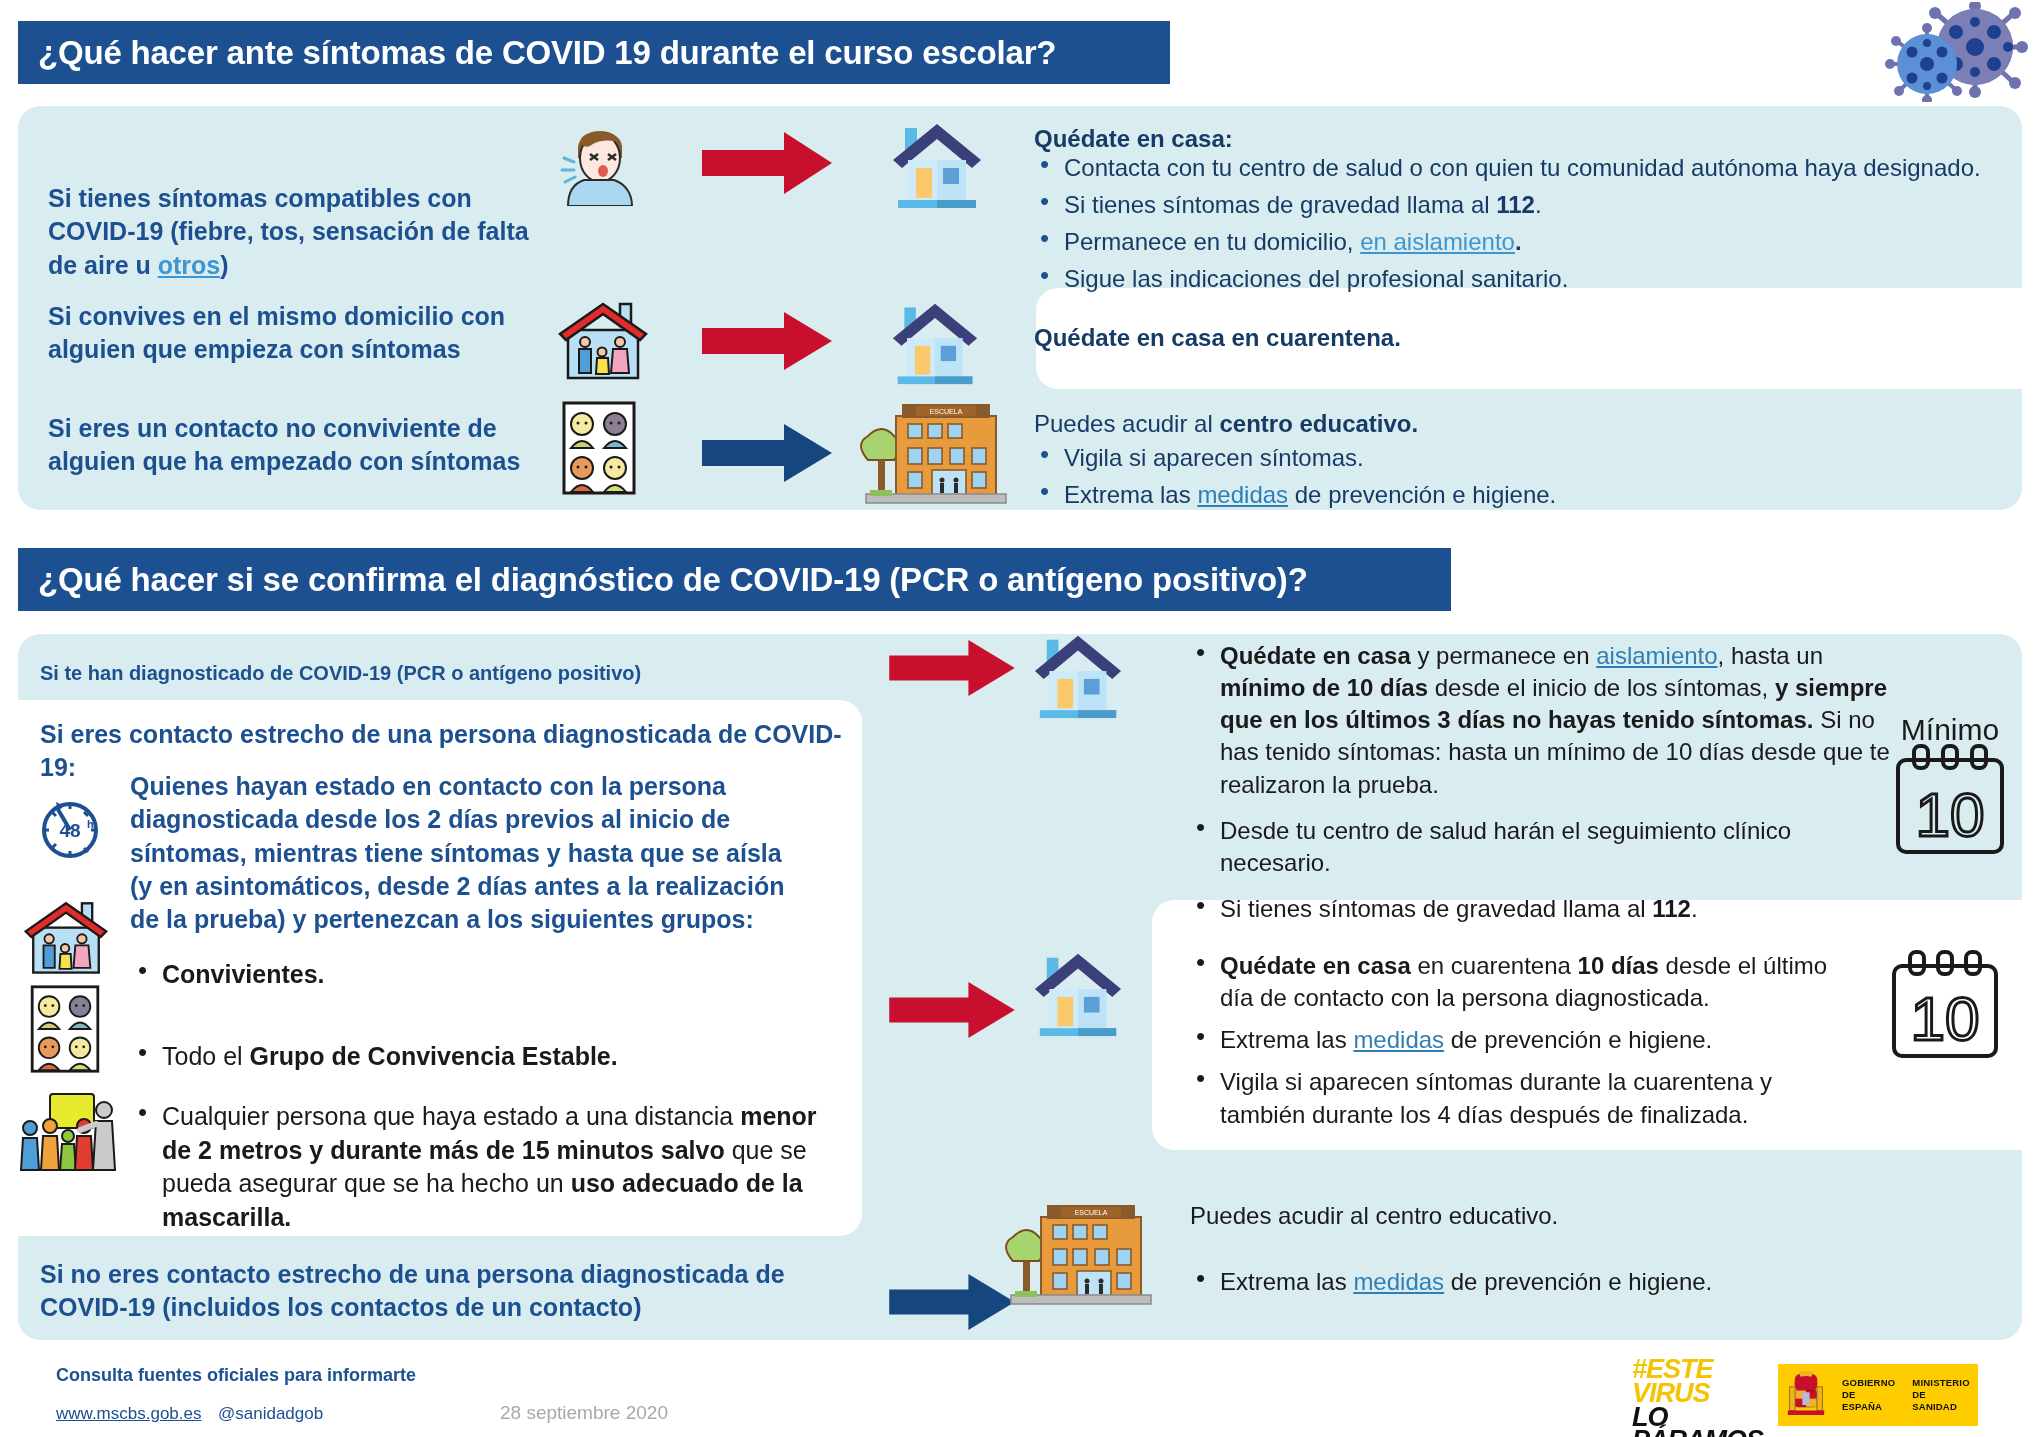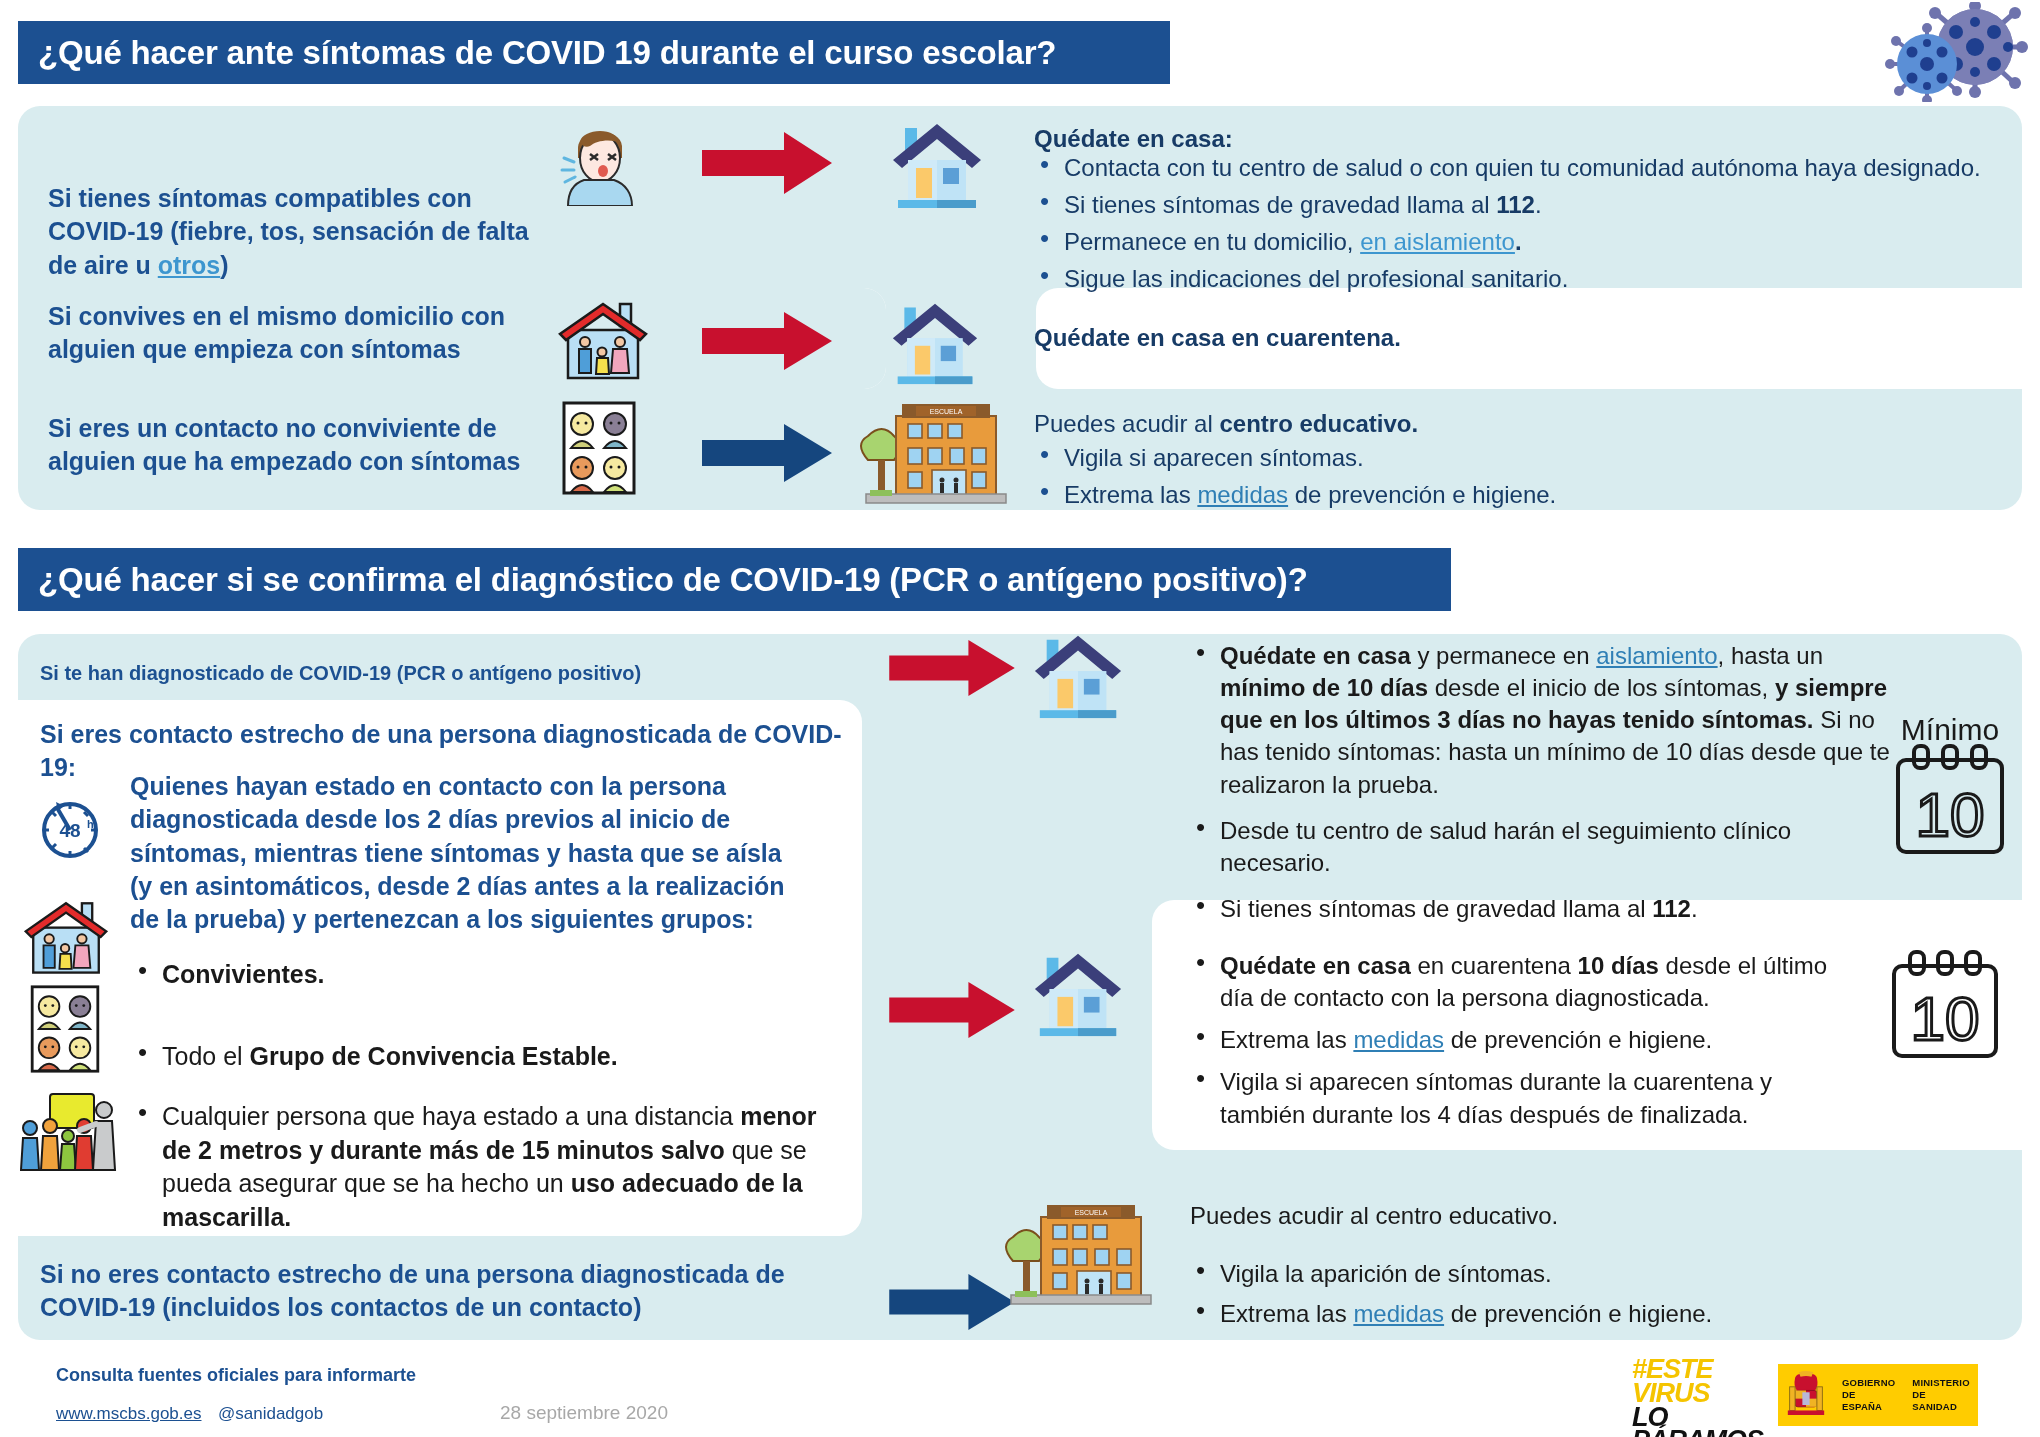--- a/index.html
+++ b/index.html
@@ -530,21 +530,20 @@
           <rect x="100" y="85" width="4" height="10"></rect>
         <circle cx="116" cy="82" r="2.5"></circle>
           <rect x="114" y="85" width="4" height="10"></rect>
       </g>
       <rect x="26" y="96" width="140" height="9" fill="#bdbdbd" stroke="#8a8a8a" stroke-width="1.5"></rect>
       <rect x="30" y="92" width="22" height="6" fill="#8dc05a"></rect>
     </svg>
   </div>
   <div class="body-black" style="position:absolute;left:1190px;top:1200px;width:760px;font-size:24px;">Puedes acudir al centro educativo.</div>
   <ul class="bul black body-black" style="position:absolute;left:1190px;top:1258px;width:760px;font-size:24px;">
-    <li>Vigila la aparición de síntomas.</li>
     <li style="margin-top:8px;">Extrema las <span class="lnk-d">medidas</span> de prevención e higiene.</li>
   </ul>
 
   <div class="footer-txt foot-title" style="left:56px;top:1365px;">Consulta fuentes oficiales para informarte</div>
   <div class="footer-txt foot-link" style="left:56px;top:1404px;">www.mscbs.gob.es</div>
   <div class="footer-txt foot-handle" style="left:218px;top:1404px;">@sanidadgob</div>
   <div class="foot-date" style="left:500px;top:1402px;">28 septiembre 2020</div>
 
   <div class="slogan" style="left:1632px;top:1358px;">
     <div class="y">#ESTE</div>

